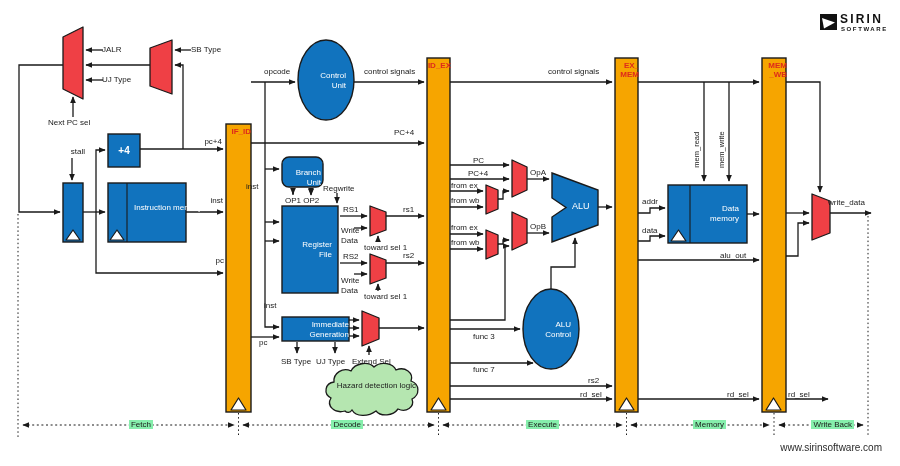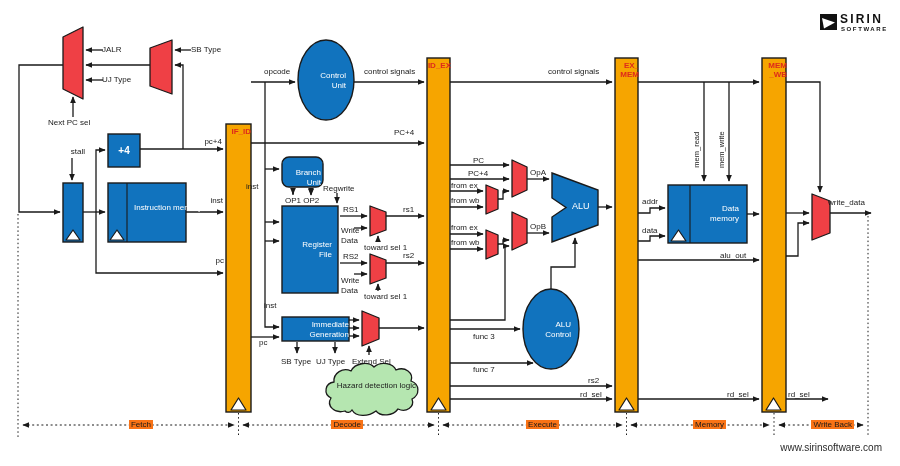--- a/index.html
+++ b/index.html
@@ -12,21 +12,21 @@
   .thin{stroke:#1a1a1a;stroke-width:1.1;fill:none;}
   .clk{fill:#fff;stroke:#1a1a1a;stroke-width:1.2;stroke-linejoin:round;}
   .cloud{fill:var(--c-cloud);stroke:#1a1a1a;stroke-width:1.3;}
   .dotted{stroke:#1a1a1a;stroke-width:1;stroke-dasharray:1.5 2.6;fill:none;}
   .ruler{stroke:#1a1a1a;stroke-width:1;stroke-dasharray:2 2.6;fill:none;}
   .lbl{position:absolute;font:8px/9.5px "Liberation Sans",sans-serif;color:#1a1a1a;}
   .c{text-align:right}.r{text-align:right}
   .w{color:#fff;}
   .rl{color:var(--c-reg-label);font-weight:700;}
   .rot{transform:rotate(-90deg);transform-origin:center center;font-size:7.5px;white-space:nowrap;text-align:center;}
-  .stage-lbl{background:#f97316;padding:0 2px;}
+  .stage-lbl{background:#86efac;padding:0 2px;}
   .flexbox{display:flex;align-items:center;justify-content:center;}
   .site{font-size:10px;color:#2a2a2a;}
   .sirin{font-size:12px;font-weight:700;letter-spacing:2.2px;color:#111;line-height:12px;}
   .softw{font-size:6px;font-weight:600;letter-spacing:1.6px;color:#111;line-height:7px;}
 </style>
 </head>
 <body>
 
 <div id="stage">
 

